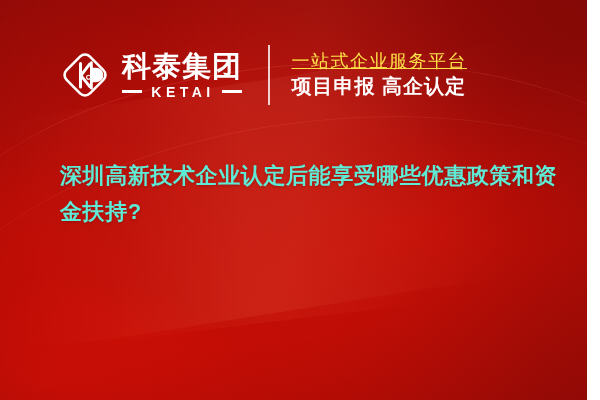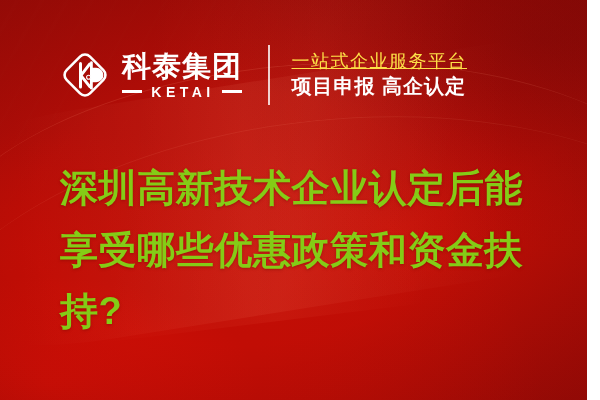--- a/index.html
+++ b/index.html
@@ -177,23 +177,23 @@
     line-height: 1.3;
     white-space: nowrap;
   }
 
   
   .headline {
     position: absolute;
     left: 60px;
     top: 158px;
     width: 500px;
-    font-size: 38px;
-    font-weight: 700;
-    color: #84cc16;
+    font-size: 22px;
+    font-weight: 700;
+    color: #5eead4;
     line-height: 1.62;
     letter-spacing: 0.6px;
     text-shadow: 0 1px 3px rgba(90,4,3,0.35);
   }
 </style>
 </head>
 <body>
 
 <div id="banner">
 

